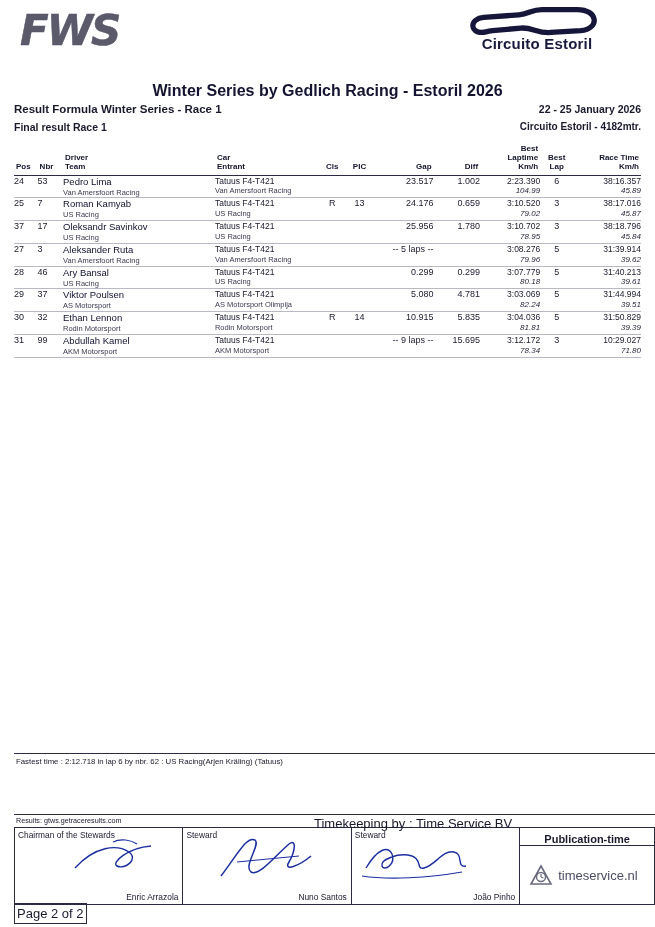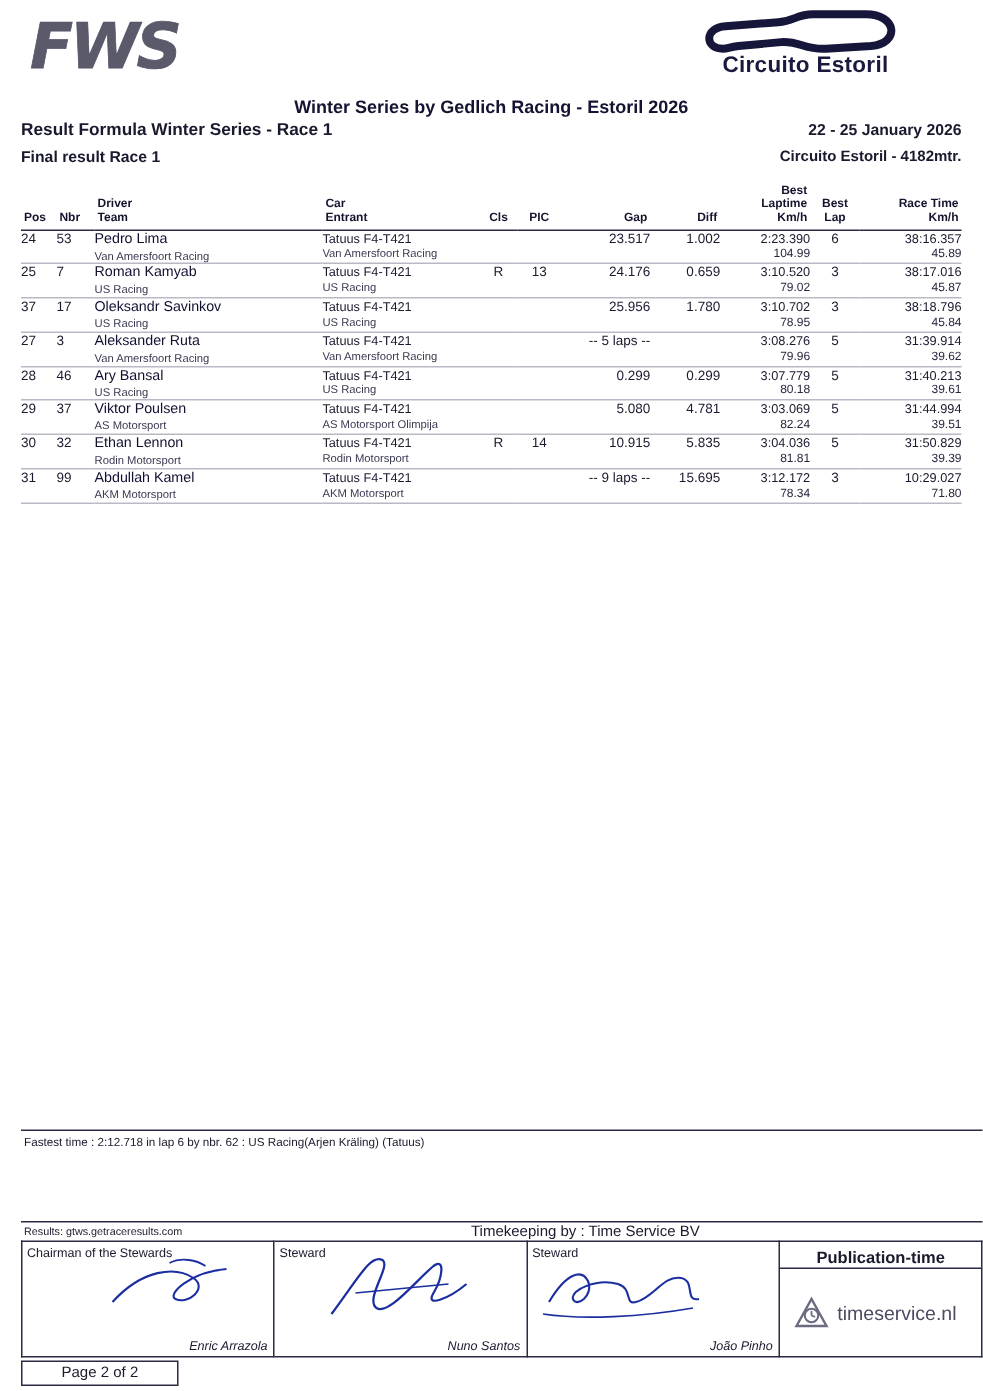--- a/index.html
+++ b/index.html
@@ -58,23 +58,23 @@
     font-weight: bold;
     font-size: 15px;
     color: #1a1a3e;
     letter-spacing: 0.2px;
     margin-top: -1px;
   }
 
   .title-line {
     text-align: center;
     font-weight: bold;
-    font-size: 12px;
+    font-size: 16px;
     color: #141432;
-    margin-top: 2px;
+    margin-top: 20px;
   }
   .subtitle-row {
     position: relative;
     height: 17px;
     margin-top: 3px;
   }
   .subtitle-left {
     position: absolute;
     left: 0;
     top: 0;
@@ -143,21 +143,21 @@
     color: #3a3a52;
   }
   .cell-2 {
     line-height: 1.28;
   }
   .cell-pad {
     padding-top: 3px;
     padding-bottom: 3px;
   }
   .laptime { font-size: 8.5px; }
-  .kmh { font-size: 8px; color: #27273f; }
+  .kmh { font-size: 8px; color: #27273f; font-style: italic; }
   .racetime { font-size: 8.5px; }
   .center { text-align: center; }
 
   
   .footer {
     position: absolute;
     left: 14px;
     right: 0;
     bottom: 22px;
   }
@@ -177,21 +177,21 @@
   .results-url {
     position: absolute;
     left: 2px;
     top: 1px;
     font-size: 7.2px;
   }
   .timekeeping {
     position: absolute;
     left: 300px;
     top: 1px;
-    font-size: 10px;
+    font-size: 13px;
   }
   .sign-table {
     width: 100%;
     border-collapse: collapse;
     table-layout: fixed;
   }
   .sign-table td {
     border: 1px solid #2a2a44;
     height: 58px;
     position: relative;
@@ -202,21 +202,20 @@
     position: absolute;
     left: 3px;
     top: 2px;
     font-size: 8.4px;
   }
   .sign-name {
     position: absolute;
     right: 4px;
     bottom: 2px;
     font-size: 8.4px;
-    font-style: italic;
   }
   .pub-cell {
     vertical-align: top;
   }
   .pub-title {
     text-align: center;
     font-weight: bold;
     font-size: 11px;
     padding-top: 5px;
   }
@@ -236,22 +235,22 @@
   .ts-text {
     font-size: 13px;
     color: #4b4b63;
     font-family: "Liberation Sans", sans-serif;
   }
   .page-num-box {
     position: absolute;
     left: 14px;
     bottom: 3px;
     border: 1px solid #2a2a44;
-    font-size: 10px;
-    padding: 2px 26px;
+    font-size: 13px;
+    padding: 2px 2px;
   }
 </style>
 </head>
 <body>
 
 <div class="page">
 
   <div class="top-row">
     <div class="fws-logo">FWS</div>
     <div class="circuit-logo">

